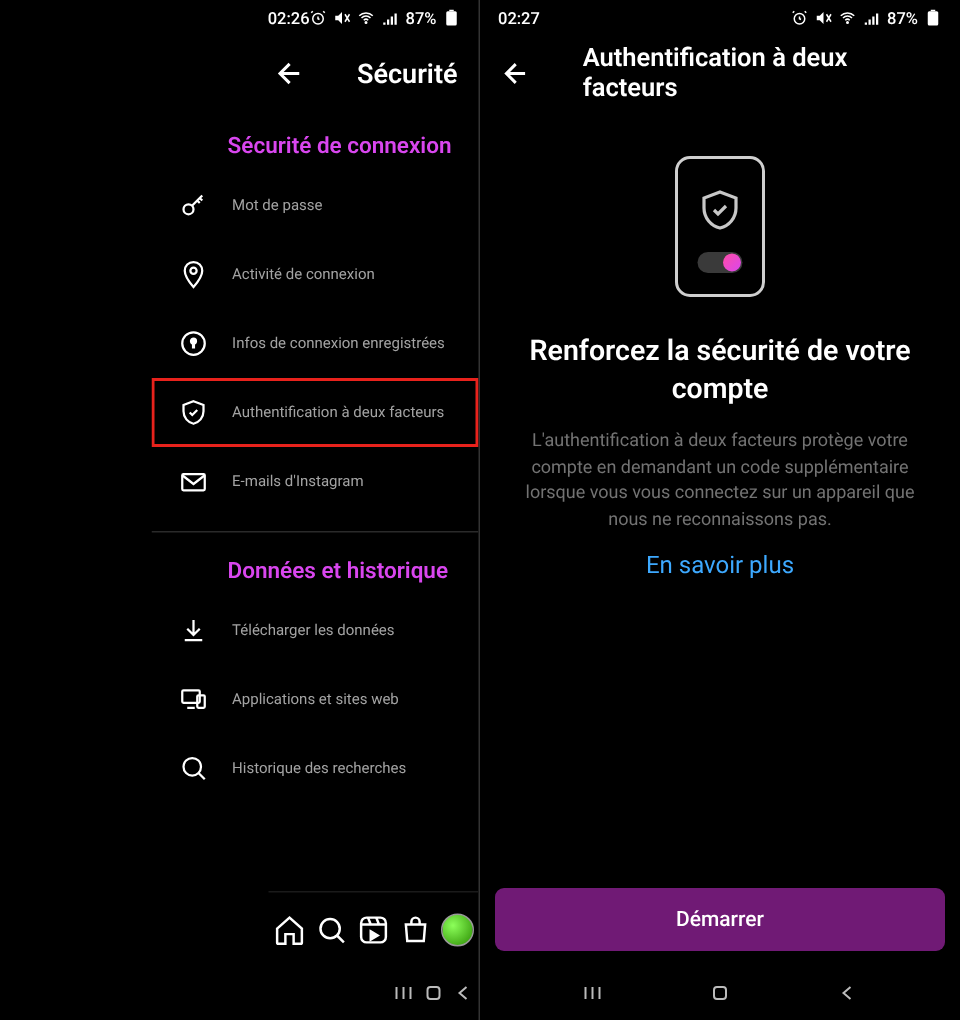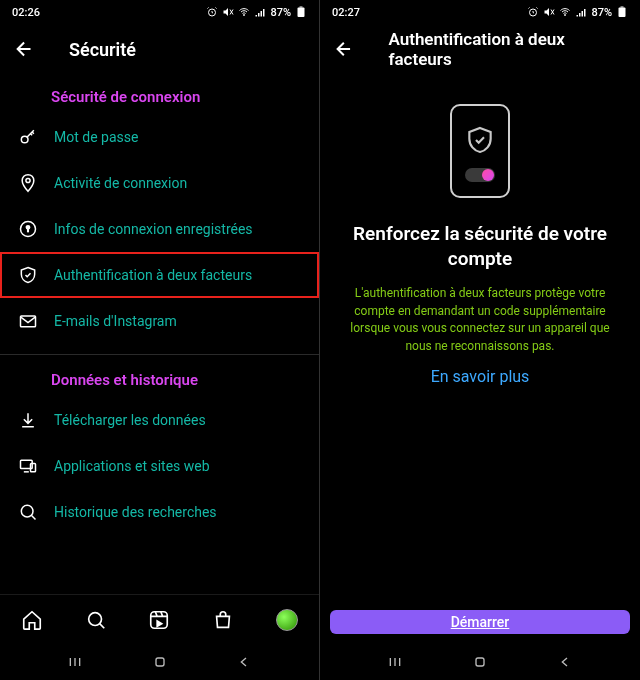--- a/index.html
+++ b/index.html
@@ -1,33 +1,33 @@
 <!DOCTYPE html>
 <html><head>
 <meta charset="utf-8">
 <style>
   * { box-sizing: border-box; margin: 0; padding: 0; }
   html, body { width: 640px; height: 680px; background: #222; font-family: -apple-system, BlinkMacSystemFont, "Segoe UI", Roboto, sans-serif; color: #fff; }
   .wrap { display: flex; width: 640px; height: 680px; }
   .phone { width: 320px; height: 680px; background: #000; display: flex; flex-direction: column; position: relative; }
-  .phone.left { border-right: 1px solid #333; }
+  .phone.left { border-right: 1px solid #333; align-items: flex-end; }
 
   .statusbar { height: 24px; display: flex; align-items: center; justify-content: space-between; padding: 0 12px; font-size: 11px; font-weight: 500; }
   .status-right { display: flex; align-items: center; gap: 4px; }
   .status-right svg { width: 12px; height: 12px; }
 
   .header { height: 50px; display: flex; align-items: center; padding: 0 14px; gap: 33px; }
   .header .title { font-size: 18px; font-weight: 600; }
   .header .title.sm { font-size: 17px; }
   .back-arrow { width: 22px; height: 22px; }
 
   .content { flex: 1; overflow: hidden; padding: 0; }
 
   .section-title { font-size: 15px; font-weight: 600; color: #d946ef; padding: 14px 18px 8px; margin-left: 33px; }
-  .row { display: flex; align-items: center; gap: 16px; padding: 13px 18px; font-size: 14px; color: #14b8a6; cursor: pointer; }
+  .row { display: flex; align-items: center; gap: 16px; padding: 13px 18px; font-size: 10px; color: #a3a3a3; cursor: pointer; }
   .row svg { width: 20px; height: 20px; flex-shrink: 0; }
   .row.highlighted { outline: 2px solid #e8221c; outline-offset: -2px; }
 
   .divider { height: 1px; background: #2a2a2a; margin: 10px 0 2px; }
 
   .bottom-nav { height: 50px; display: flex; align-items: center; justify-content: space-around; border-top: 1px solid #1a1a1a; }
   .bottom-nav .slot { width: 28px; height: 28px; display: flex; align-items: center; justify-content: center; }
   .bottom-nav svg { width: 22px; height: 22px; }
   .avatar { width: 22px; height: 22px; border-radius: 50%; background: radial-gradient(circle at 35% 35%, #8cff5a, #2a8c00); border: 1px solid #999; }
 
@@ -36,24 +36,24 @@
   .sysnav svg { width: 16px; height: 16px; }
 
   
   .illus { margin: 30px auto 24px; width: 60px; height: 94px; position: relative; }
   .illus .phone-body { width: 60px; height: 94px; border: 2px solid #cfcfcf; border-radius: 10px; position: relative; }
   .illus .shield { position:absolute; top:18px; left:50%; transform:translateX(-50%); width:32px; height:32px; display:flex; align-items:center; justify-content:center; }
   .illus .toggle { position:absolute; bottom:14px; left:50%; transform:translateX(-50%); width:30px; height:14px; border-radius:8px; background:#3a3a3a; }
   .illus .toggle .knob { position:absolute; top:1px; right:1px; width:12px; height:12px; border-radius:50%; background:linear-gradient(135deg,#ff4da6,#d946ef); }
 
   .right-title { text-align:center; font-size:19px; font-weight:600; line-height:1.3; padding:0 24px; margin-bottom:14px; }
-  .right-desc { text-align:center; font-size:12px; color:#84cc16; line-height:1.45; padding:0 28px; margin-bottom:12px; }
+  .right-desc { text-align:center; font-size:12px; color:#737373; line-height:1.45; padding:0 28px; margin-bottom:12px; }
   .learn-more { text-align:center; font-size:16px; color:#3da9ff; cursor:pointer; }
 
-  .start-btn { position:absolute; left:10px; right:10px; bottom:46px; height:24px; border-radius:6px; background:#8b5cf6; color:#fff; font-size:14px; font-weight:500; display:flex; align-items:center; justify-content:center; cursor:pointer;text-decoration:underline; }
+  .start-btn { position:absolute; left:10px; right:10px; bottom:46px; height:42px; border-radius:6px; background:#701a75; color:#fff; font-size:14px; font-weight:500; display:flex; align-items:center; justify-content:center; cursor:pointer; }
 </style>
 </head>
 <body>
 
 <div class="wrap">
 
   <div class="phone left">
     <div class="statusbar">
       <span>02:26</span>
       <div class="status-right">

